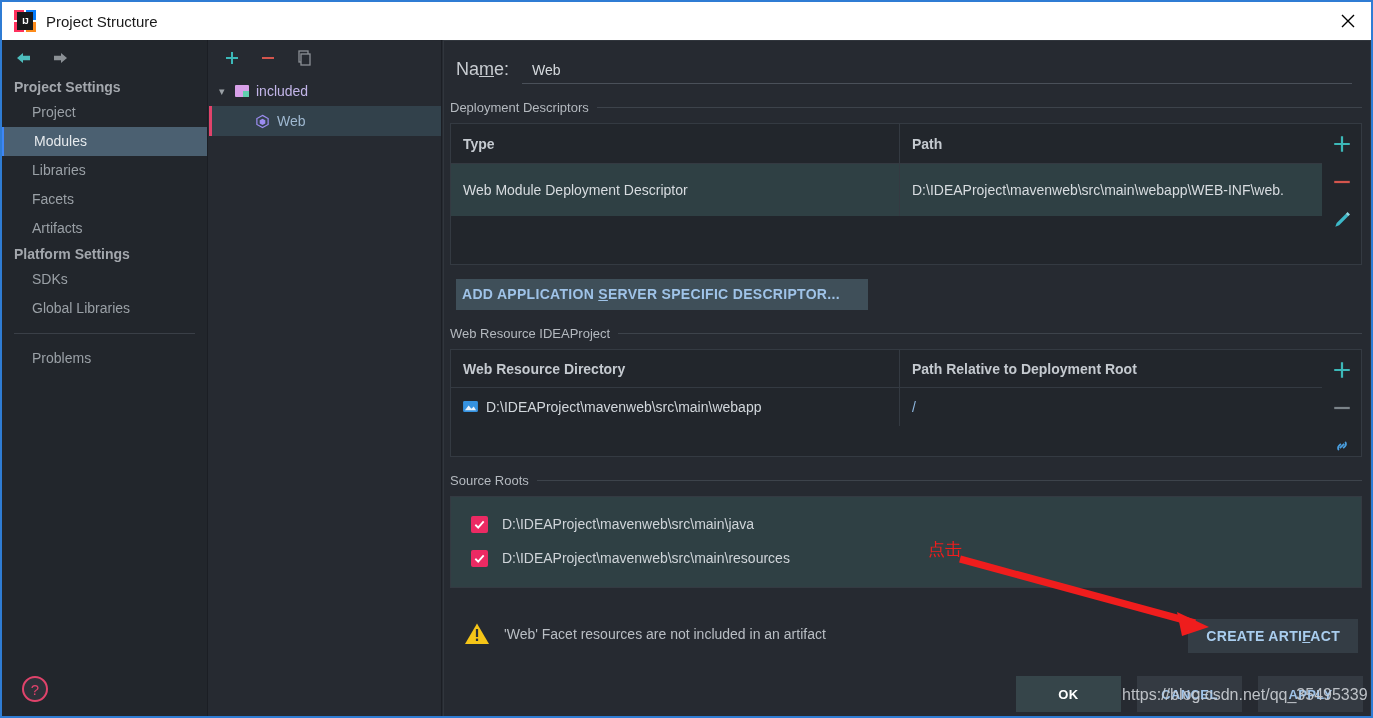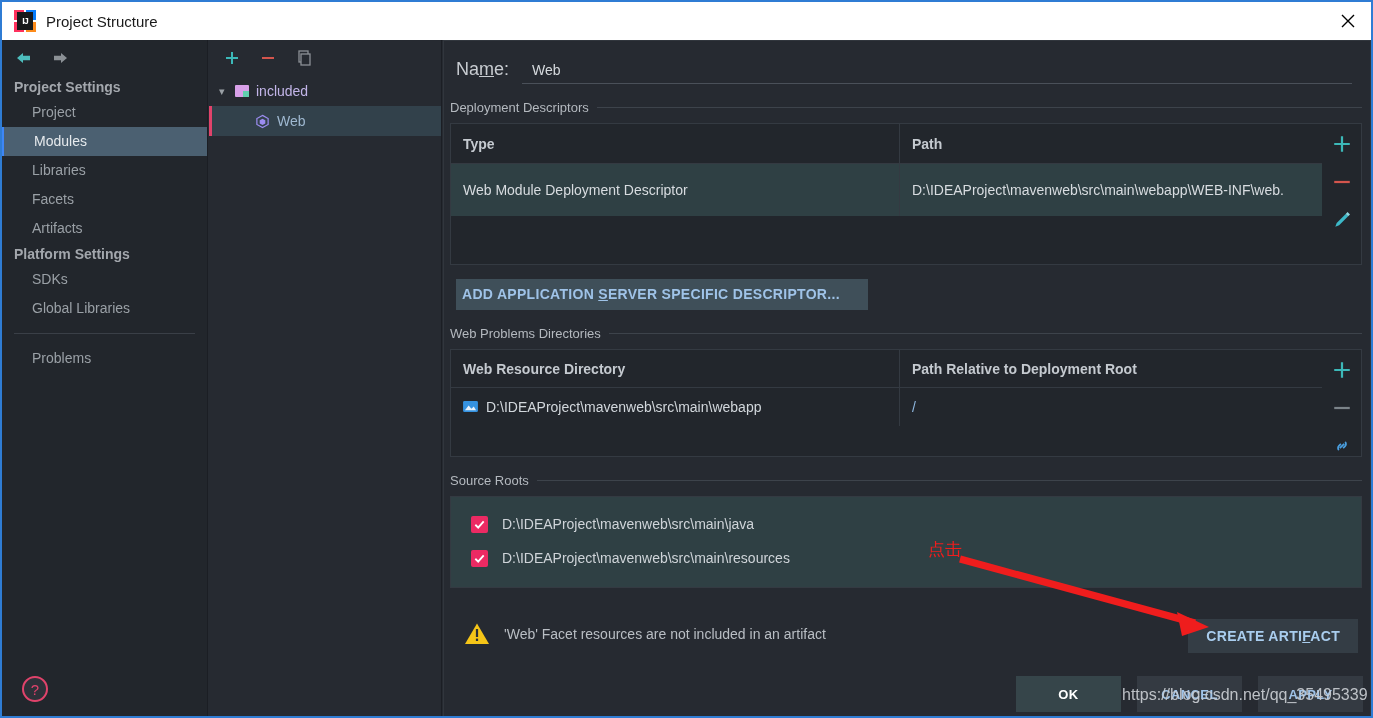--- a/index.html
+++ b/index.html
@@ -390,21 +390,21 @@
               </svg>
             </span>
           </div>
         </div>
 
         <div class="linkbutton"><span>ADD APPLICATION </span><u>S</u><span>ERVER SPECIFIC DESCRIPTOR...</span></div>
       </div>
 
       <div class="group">
         <div class="group-title-row">
-          <span class="group-title">Web Problems Directories</span>
+          <span class="group-title">Web Resource IDEAProject</span>
           <span class="group-line"></span>
         </div>
         <div class="table-wrap">
           <div class="table">
             <div class="thead" style="height:38px">
               <span class="th" style="width:448px">Web Resource Directory</span>
               <span class="coldiv"></span>
               <span class="th" style="flex:1">Path Relative to Deployment Root</span>
             </div>
             <div class="wrd-row">

